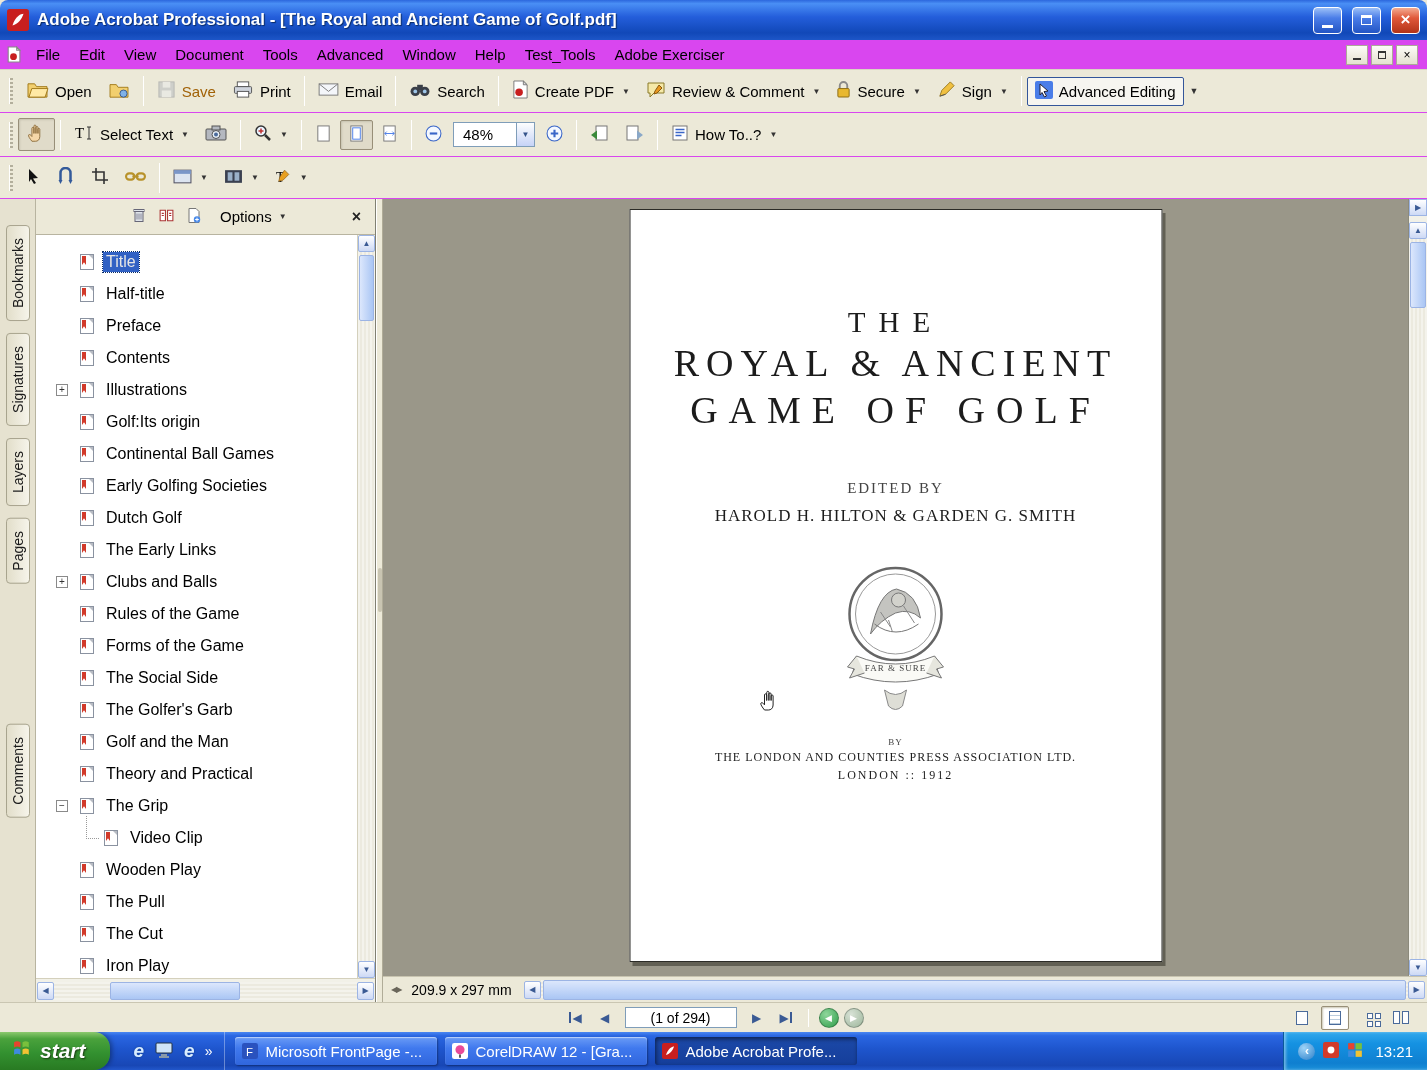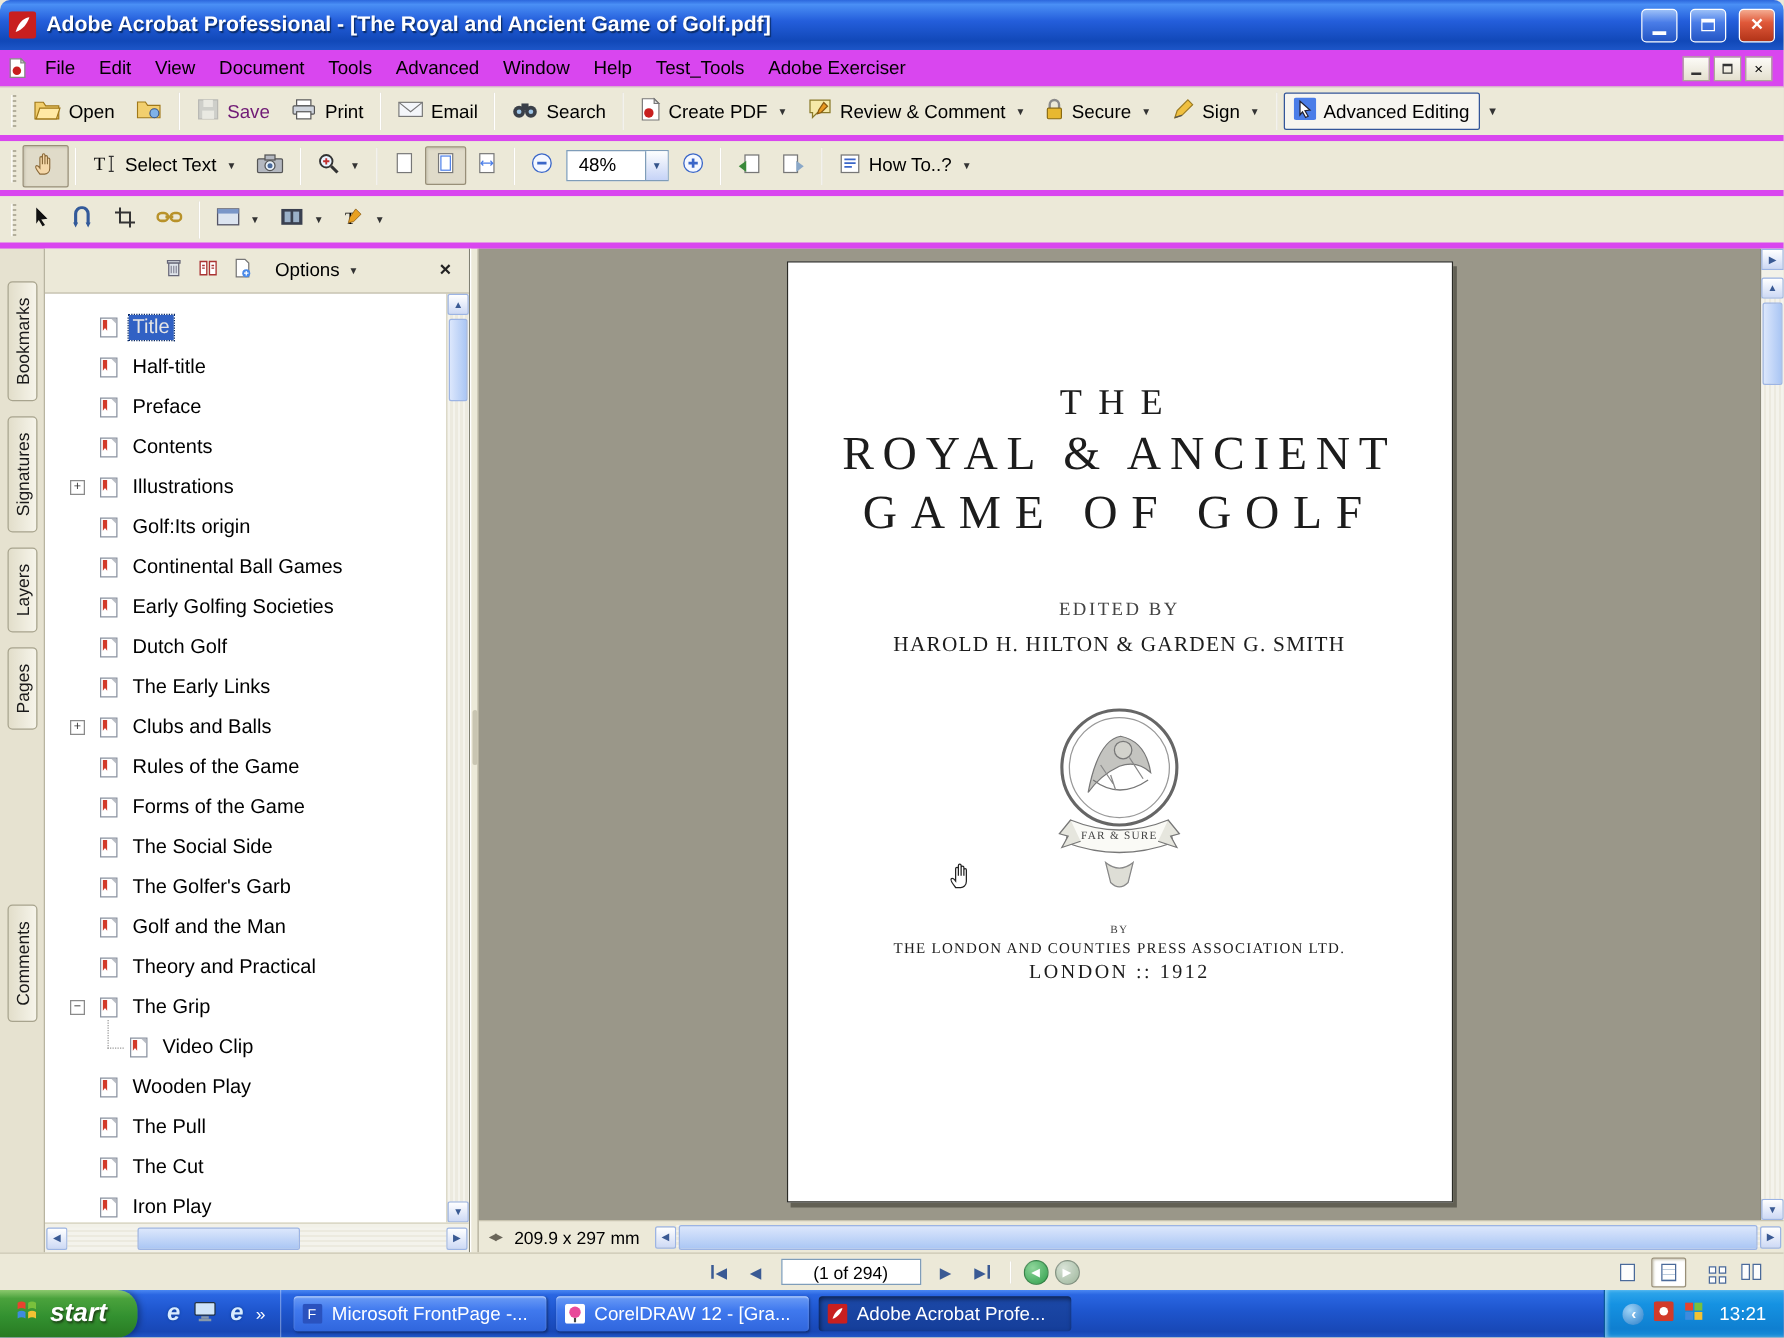--- a/index.html
+++ b/index.html
@@ -26,28 +26,28 @@
     border-bottom:1px solid #d9d5c2}
   .menubar .doc-icon{width:17px;height:17px;margin-right:4px}
   .menu-item{padding:4px 9px}
   .mdi-controls{margin-left:auto;display:flex;gap:3px;padding-right:4px}
   .mdibtn{width:22px;height:20px;border:1px solid #aca899;background:linear-gradient(#fdfcf8,#e4e0cf);
     display:flex;align-items:center;justify-content:center;font-size:12px}
   .mdibtn .glyph-min{width:8px;height:2px;margin-top:9px}
   .mdibtn .glyph-restore{width:8px;height:8px;border-width:1px;border-top-width:2px;border-color:#333}
 
   
-  .tb{background:#ece9d8;display:flex;align-items:center;padding:2px 4px;border-bottom:5px solid #d946ef}
+  .tb{background:#ece9d8;display:flex;align-items:center;padding:2px 4px;border-bottom:1px solid #d946ef}
   .tb1{height:43px}.tb2{height:44px}.tb3{height:42px}
   .grip{width:4px;height:26px;margin:0 5px;border-left:1px solid #fff;
     background:repeating-linear-gradient(180deg,#b3af9c 0 2px,#ece9d8 2px 4px)}
   .sep{width:1px;height:30px;background:#c4c0ac;border-right:1px solid #fff;margin:0 5px}
   .tbtn{display:flex;align-items:center;gap:6px;padding:3px 7px;border:1px solid transparent;border-radius:2px;white-space:nowrap}
   .tbtn svg{flex:0 0 auto}
-  .tbtn.disabled{color:#701a75}
+  .tbtn.disabled{color:#a16207}
   .tbtn.disabled svg{opacity:.45}
   .tbtn.pressed{border:1px solid #988f78;background:#e0dbc9;box-shadow:inset 1px 1px 2px #c6c2b0}
   .tbtn.active-ed{border:1px solid #33569a;background:#f6f5f0}
   .drop{font-size:8px;color:#333;margin-left:2px}
   .combo{display:flex;height:25px;border:1px solid #7f9db9;background:#fff;margin:0 3px}
   .combo .val{padding:3px 9px;min-width:62px}
   .combo .cbtn{width:18px;background:linear-gradient(#fdfefe,#c6d3f7);border-left:1px solid #7f9db9;
     display:flex;align-items:center;justify-content:center;font-size:8px;color:#33538a}
 
   
@@ -106,21 +106,21 @@
     font-family:"Liberation Serif","DejaVu Serif",serif;color:#1c1c1c;text-align:center}
   .pg-the{margin-top:96px;font-size:29px;letter-spacing:13px}
   .pg-l2{margin-top:2px;font-size:38px;letter-spacing:7px}
   .pg-l3{margin-top:3px;font-size:38px;letter-spacing:11px}
   .pg-editedby{margin-top:48px;font-size:15px;letter-spacing:2px;color:#444}
   .pg-editors{margin-top:9px;font-size:17px;letter-spacing:1px}
   .pg-emblem{margin-top:36px}
   .pg-pub1{margin-top:40px;font-size:12px;letter-spacing:1px}
   .pg-pub2{margin-top:3px;font-size:9px;letter-spacing:1px;color:#444}
   .pg-pub3{margin-top:3px;font-size:12px;letter-spacing:1px}
-  .pg-pub4{margin-top:3px;font-size:16px;letter-spacing:2px}
+  .pg-pub4{margin-top:3px;font-size:12px;letter-spacing:2px}
   .hand-cursor{position:absolute;left:128px;top:478px}
 
   .docvs{width:19px;display:flex;flex-direction:column;background:#f2f1e8;border-left:1px solid #8c8a7c}
   .panebtn{height:17px;flex:0 0 auto;background:linear-gradient(#ffffff,#cdd9f5);border:1px solid #9cb4e4;
     color:#3a5a94;font-size:8px;display:flex;align-items:center;justify-content:center;margin-bottom:6px}
 
   .docstatus{height:26px;background:#ece9d8;border-top:1px solid #c8c4b0;display:flex;align-items:center;gap:10px;
     padding-left:8px;font-size:14px}
   .resize-grip{color:#6a665a;font-size:8px;letter-spacing:-1px}
   .doc-hscroll{flex:1;display:flex;align-items:center;height:22px;margin:0 2px}

